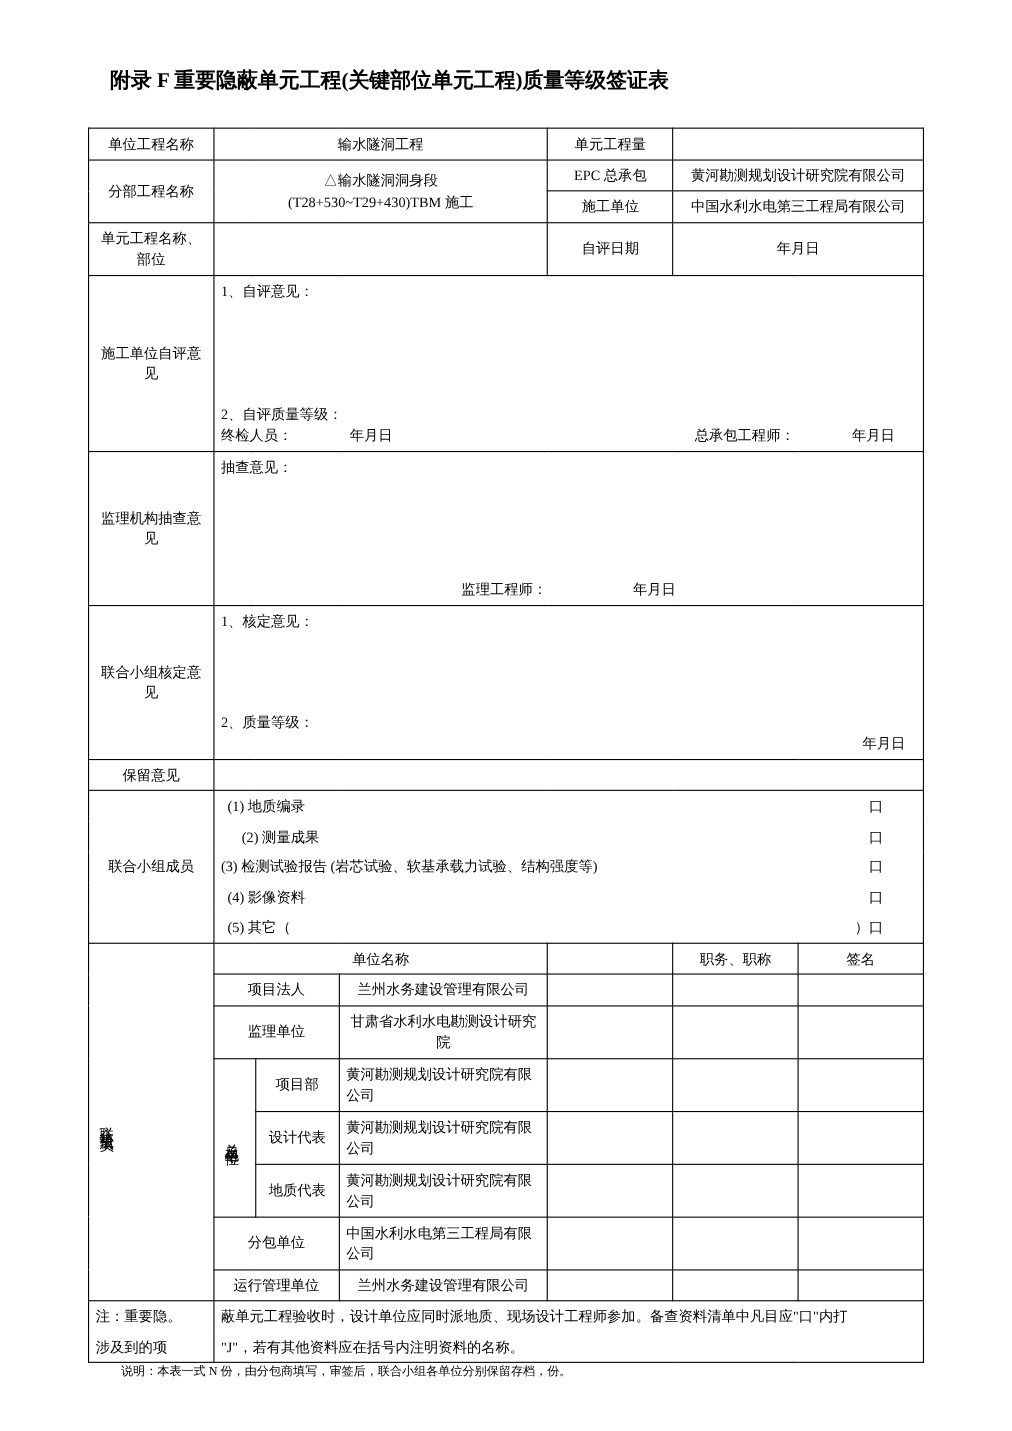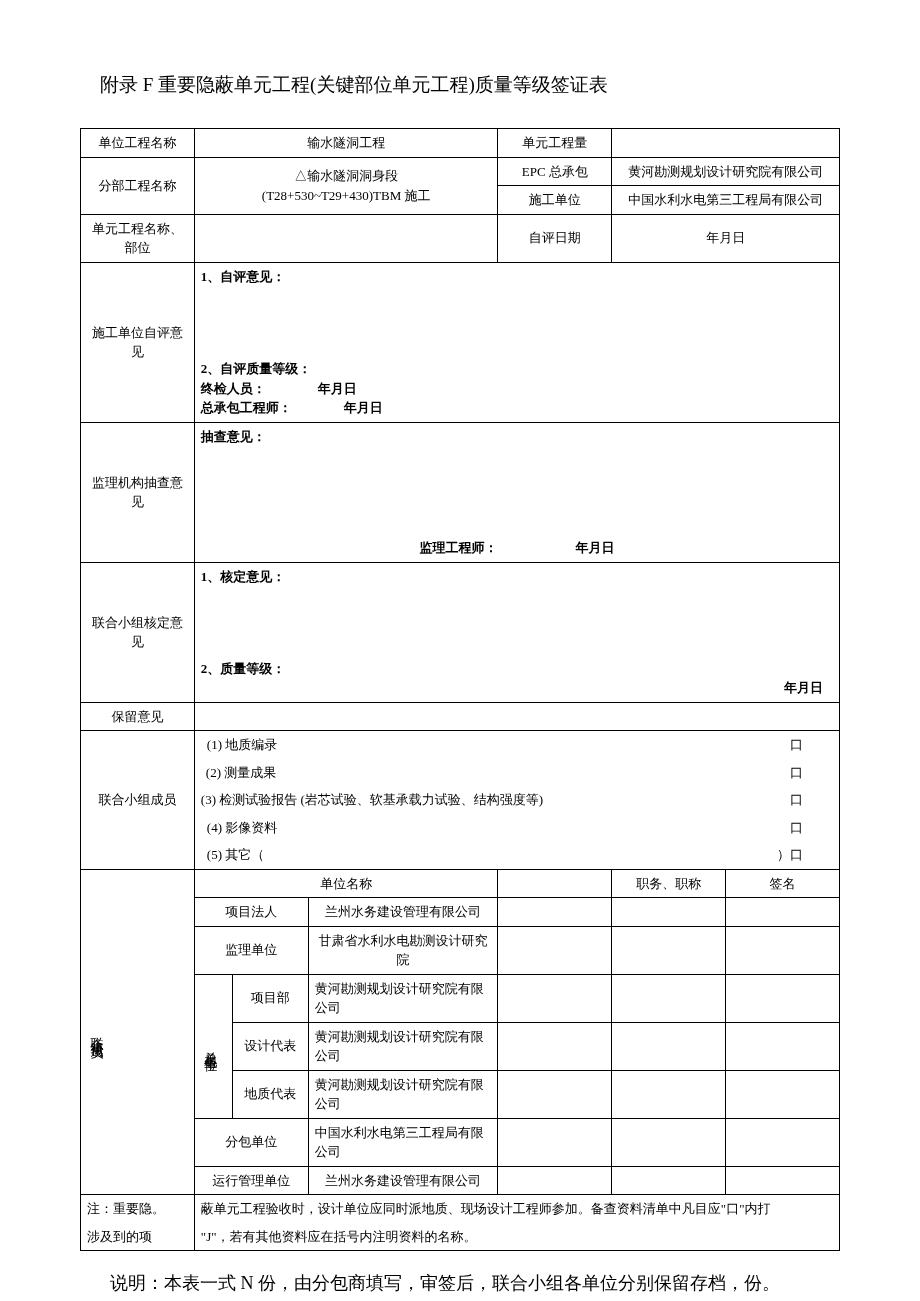--- a/index.html
+++ b/index.html
@@ -7,69 +7,66 @@
       font-family: "SimSun", "宋体", serif;
       margin: 0;
       padding: 60px 80px;
       background: #fff;
       color: #000;
       font-size: 14px;
       width: 920px;
     }
     .title {
       font-size: 19px;
-      font-weight: normal;
+      font-weight: bold;
       margin-bottom: 30px;
       padding-left: 20px;
-      margin-top: 12px;
     }
     table {
       border-collapse: collapse;
       width: 100%;
       table-layout: fixed;
     }
     td {
       border: 1px solid #000;
       padding: 4px 6px;
       vertical-align: middle;
       font-size: 13px;
       line-height: 1.5;
     }
     .center { text-align: center; }
     .left { text-align: left; }
     .right { text-align: right; }
     .tall-opinion {
       height: 140px;
       vertical-align: top;
-      font-weight: bold;
     }
     .opinion-content {
       height: 100%;
       display: flex;
       flex-direction: column;
       justify-content: space-between;
     }
     .sig-line {
       display: flex;
       justify-content: space-between;
-      flex-direction: column;
     }
     .vertical-text {
       writing-mode: vertical-rl;
       text-orientation: upright;
       text-align: center;
       letter-spacing: 2px;
     }
     .check-marker {
       float: right;
       padding-right: 30px;
     }
     .explanation {
-      font-size: 18px;
-      margin-top: 20px;
+      font-size: 11px;
+      margin-top: 0;
       padding-left: 30px;
     }
   </style>
 </head>
 <body>
 
 <div class="title">附录 F 重要隐蔽单元工程(关键部位单元工程)质量等级签证表</div>
 
 <table>
   <colgroup>
@@ -155,21 +152,21 @@
   <tr>
     <td class="center">保留意见</td>
     <td colspan="6"></td>
   </tr>
 
   <tr>
     <td class="center" rowspan="5">联合小组成员</td>
     <td colspan="6" class="left" style="border-bottom:none;padding-left:12px;"><span>(1) 地质编录</span><span class="check-marker">口</span></td>
   </tr>
   <tr>
-        <td colspan="6" class="left" style="border-top:none;border-bottom:none;padding-left:11px;"><span>(2) 测量成果</span><span class="check-marker">口</span></td>
+        <td colspan="6" class="left" style="border-top:none;border-bottom:none;padding-left:25px;"><span>(2) 测量成果</span><span class="check-marker">口</span></td>
       </tr>
   <tr>
         <td colspan="6" class="left" style="border-top:none;border-bottom:none;"><span>(3) 检测试验报告 (岩芯试验、软基承载力试验、结构强度等)</span><span class="check-marker">口</span></td>
       </tr>
   <tr>
         <td colspan="6" class="left" style="border-top:none;border-bottom:none;padding-left:12px;margin-top:48px;"><span>(4) 影像资料</span><span class="check-marker">口</span></td>
       </tr>
   <tr>
         <td colspan="6" class="left" style="border-top:none;padding-left:12px;margin-left:36px;"><span>(5) 其它（</span><span class="check-marker">）口</span></td>
       </tr>

